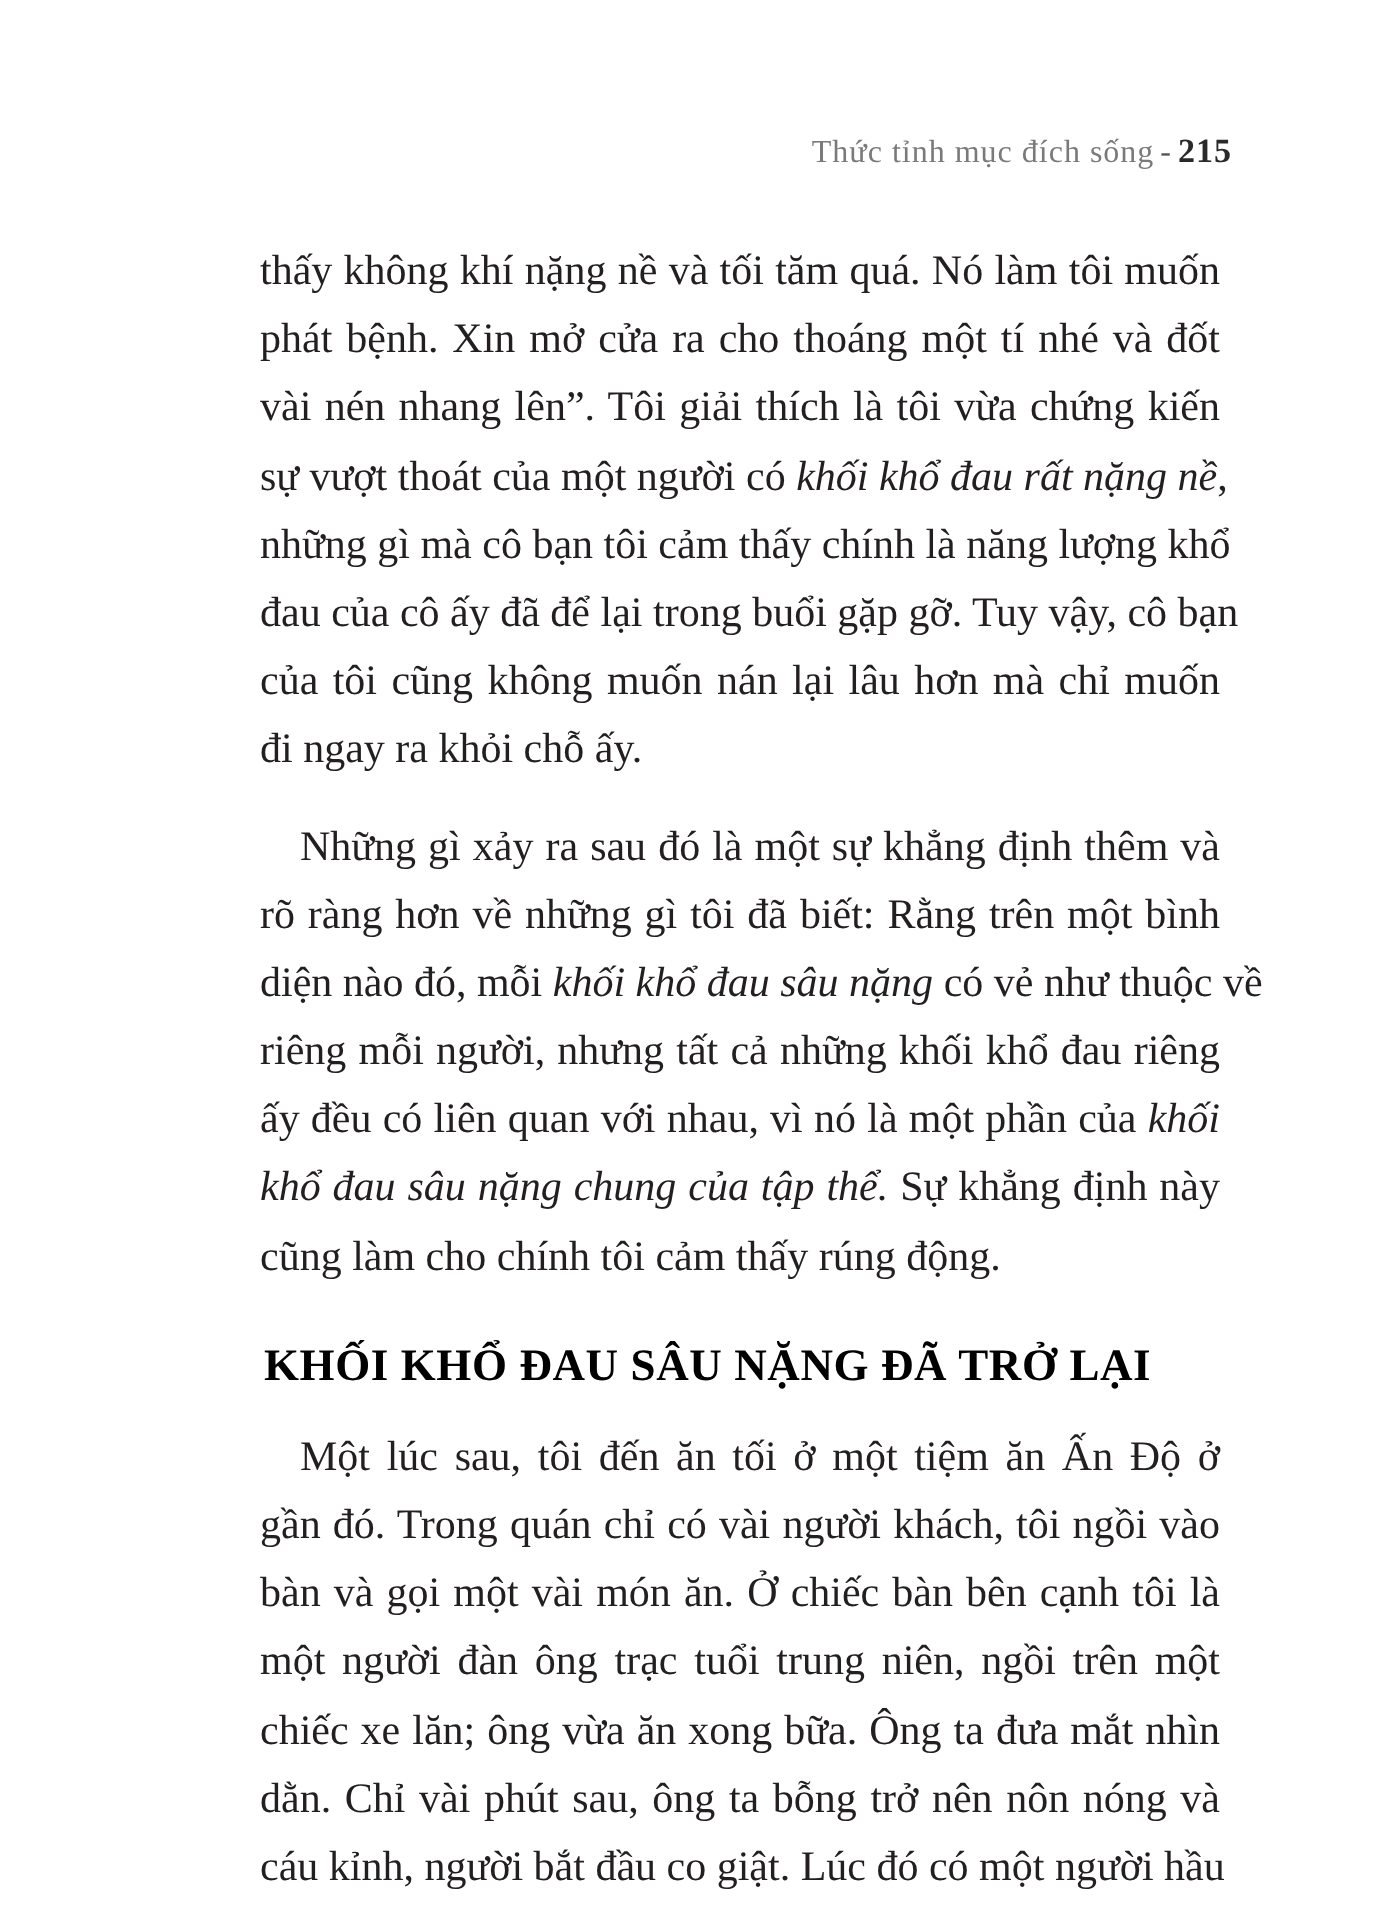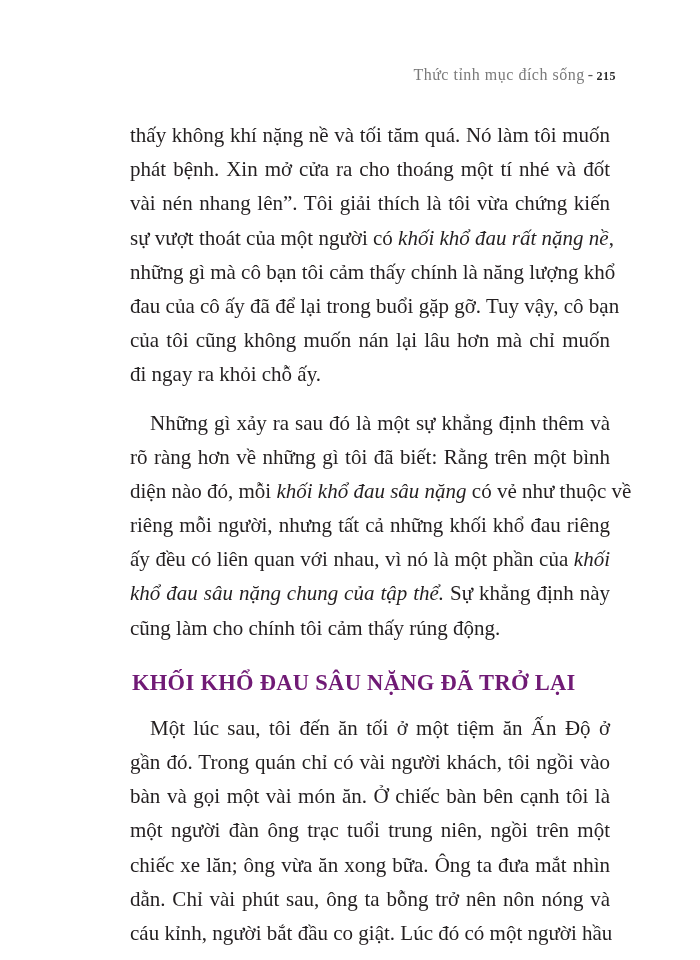--- a/index.html
+++ b/index.html
@@ -21,21 +21,21 @@
       right: 84px;
       font-size: 16px;
       letter-spacing: 0.5px;
       color: #7a7a7a;
       white-space: nowrap;
     }
     .running-header .sep { color: #555; margin: 0 3px; }
     .running-header .page-num {
       font-weight: bold;
       color: #2a2a2a;
-      font-size: 12px;
+      font-size: 17px;
     }
     .text-block {
       position: absolute;
       left: 130px;
       width: 480px;
       top: 118px;
     }
     .line {
       height: 34.2px;
       line-height: 34.2px;
@@ -48,21 +48,21 @@
     .line.indent { padding-left: 20px; }
     .para-gap { height: 14px; }
     .heading {
       font-weight: bold;
       font-size: 22.5px;
       letter-spacing: 0.3px;
       height: 56px;
       line-height: 56px;
       padding-left: 2px;
       margin-top: 10px;
-      color: #701a75;
+      color: #000000;
     }
     em { font-style: italic; margin-top: 45px; }
   </style>
 </head>
 <body>
 
 <div class="running-header">
   <span>Thức tỉnh mục đích sống</span><span class="sep">-</span><span class="page-num">215</span>
 </div>
 

